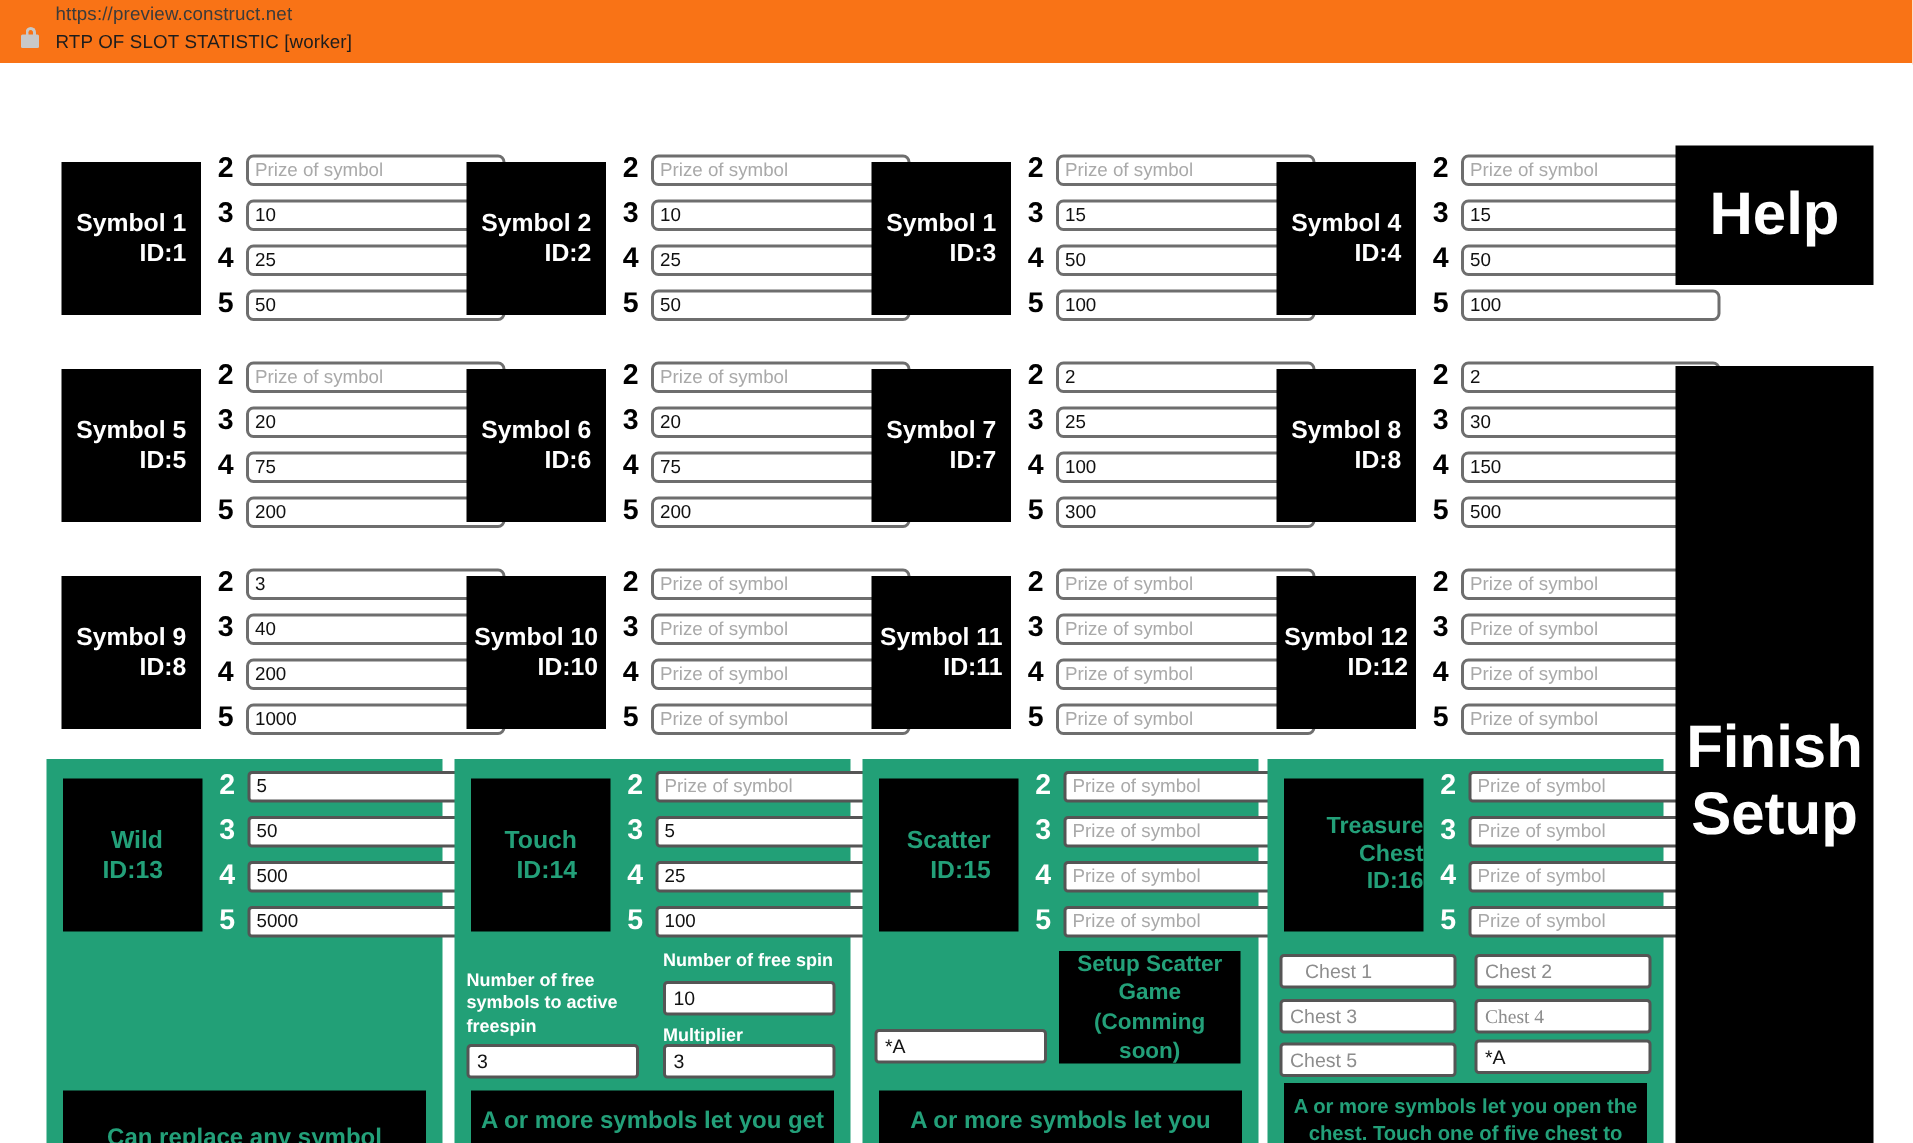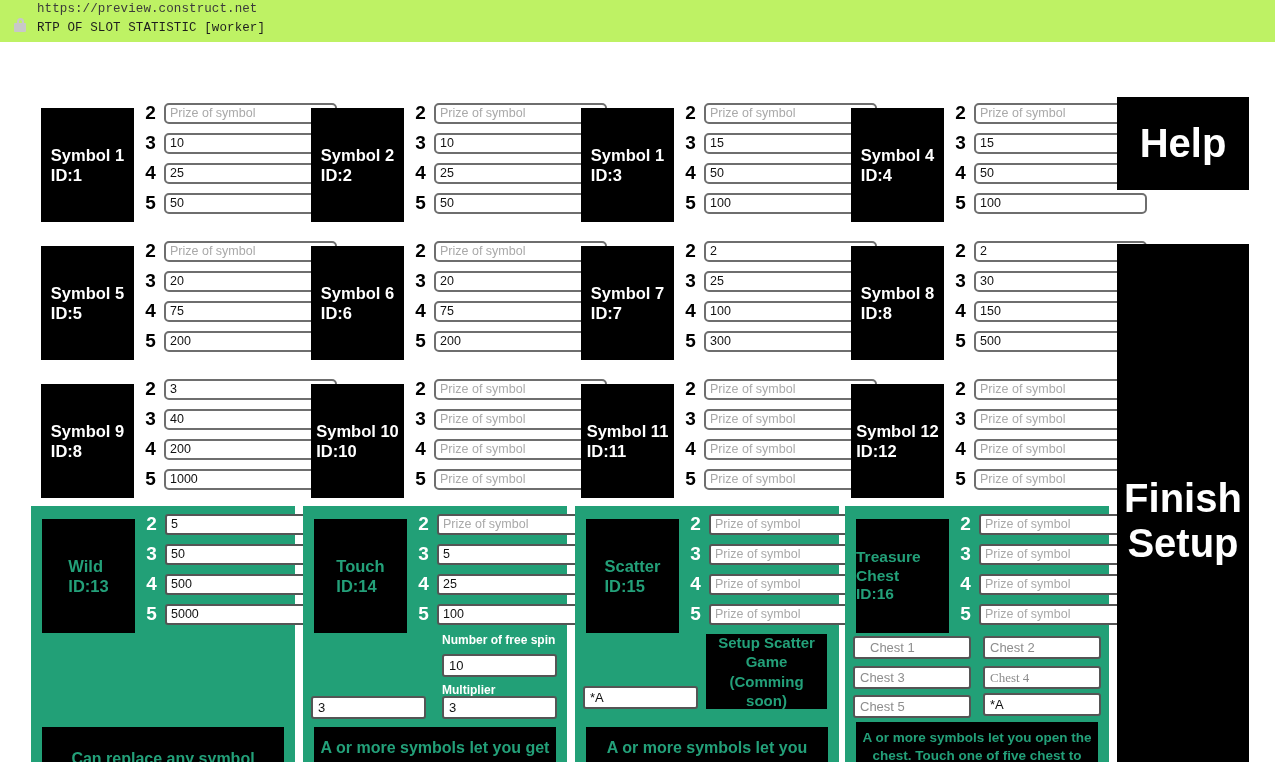--- a/index.html
+++ b/index.html
@@ -7,21 +7,21 @@
     width:1275px;height:762px;
     background:#ffffff;
     font-family:"Liberation Sans", sans-serif;
     overflow:hidden;
     position:relative;
   }
 
   
   #chrome{
     position:absolute;left:0;top:0;width:1275px;height:42px;
-    background:#bef264;border-bottom:1px solid #d4d4d4;font-family:Liberation Mono, monospace;
+    background:#f97316;border-bottom:1px solid #d4d4d4;
   }
   #lock-icon{
     position:absolute;left:14px;top:18px;width:12px;height:14px;
   }
   #lock-icon .body{
     position:absolute;left:0;top:5px;width:12px;height:9px;background:#c8c8c8;border-radius:1px;
   }
   #lock-icon .shackle{
     position:absolute;left:2.5px;top:0px;width:7px;height:7px;
     border:2px solid #c8c8c8;border-bottom:none;border-radius:4px 4px 0 0;
@@ -35,23 +35,23 @@
     position:absolute;left:37px;top:21px;font-size:12.5px;color:#1d1d1d;
     letter-spacing:.1px;white-space:nowrap;
   }
 
   
   #stage{position:absolute;left:0;top:42px;width:1275px;height:720px;background:#fff;}
 
   
   .sym-block{position:absolute;}
   .sym-tile{
-    position:absolute;left:0;top:0;width:93px;height:114px;background:#000;
+    position:absolute;left:0;top:0;width:93px;height:102px;background:#000;
     color:#fff;display:flex;align-items:center;justify-content:center;
-    text-align:left;font-size:16.5px;font-weight:bold;line-height:1.22;
+    text-align:right;font-size:16.5px;font-weight:bold;line-height:1.22;
   }
   .rows{position:absolute;left:101px;top:-10px;width:170px;}
   .row{height:30px;display:flex;align-items:center;}
   .row .num{
     width:17px;flex:none;text-align:center;font-size:19px;font-weight:bold;color:#000;
     margin-right:5px;
   }
   .inp{
     flex:1;height:21px;box-sizing:border-box;
     border:2px solid #6e6e6e;border-radius:5px;background:#fff;
@@ -437,20 +437,21 @@
         <div class="row">
             <span class="num">4</span>
           <input class="inp" value="25" placeholder="Prize of symbol" style="">
           </div>
         <div class="row">
             <span class="num">5</span>
           <input class="inp" value="100" placeholder="Prize of symbol" style="">
           </div>
       </div>
     </div>
+    <div class="glabel" style="left:8px;top:140px;width:115px;">Number of free symbols to active freespin</div>
     <input class="ginput" style="left: 8px; top: 190px; width: 115px;" value="3">
     <div class="glabel" style="left:139px;top:127px;width:120px;">Number of free spin</div>
     <input class="ginput" style="left: 139px; top: 148px; width: 115px;" value="10">
     <div class="glabel" style="left:139px;top:177px;width:120px;">Multiplier</div>
     <input class="ginput" style="left: 139px; top: 190px; width: 115px;" value="3">
     <div class="gnote" style="left:11px;top:221px;width:242px;height:64px;">A or more symbols let you get B free spin. xC multiplier</div>
   </div>
 
   <div class="gpanel" id="scatter-panel" style="left:575px;top:464px;width:264px;height:291px;">
     <div class="sym-block" style="left:11px;top:13px;">

